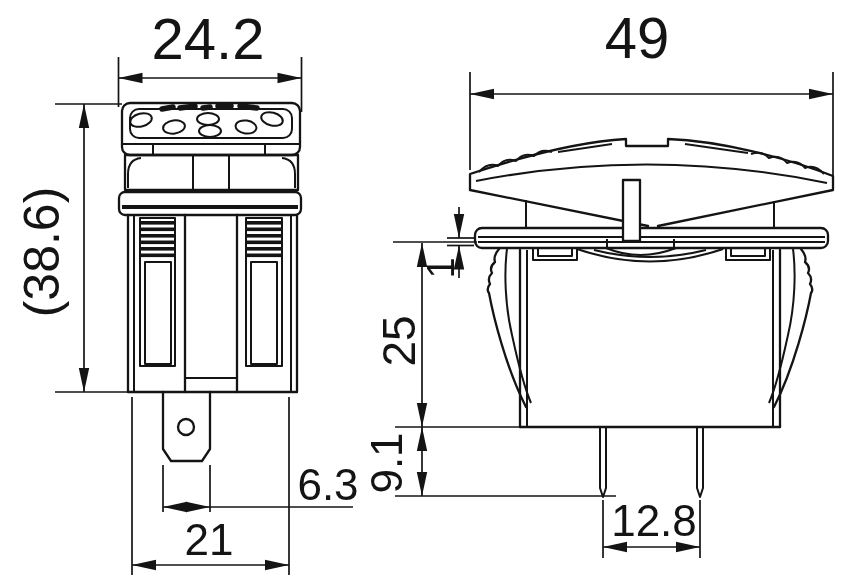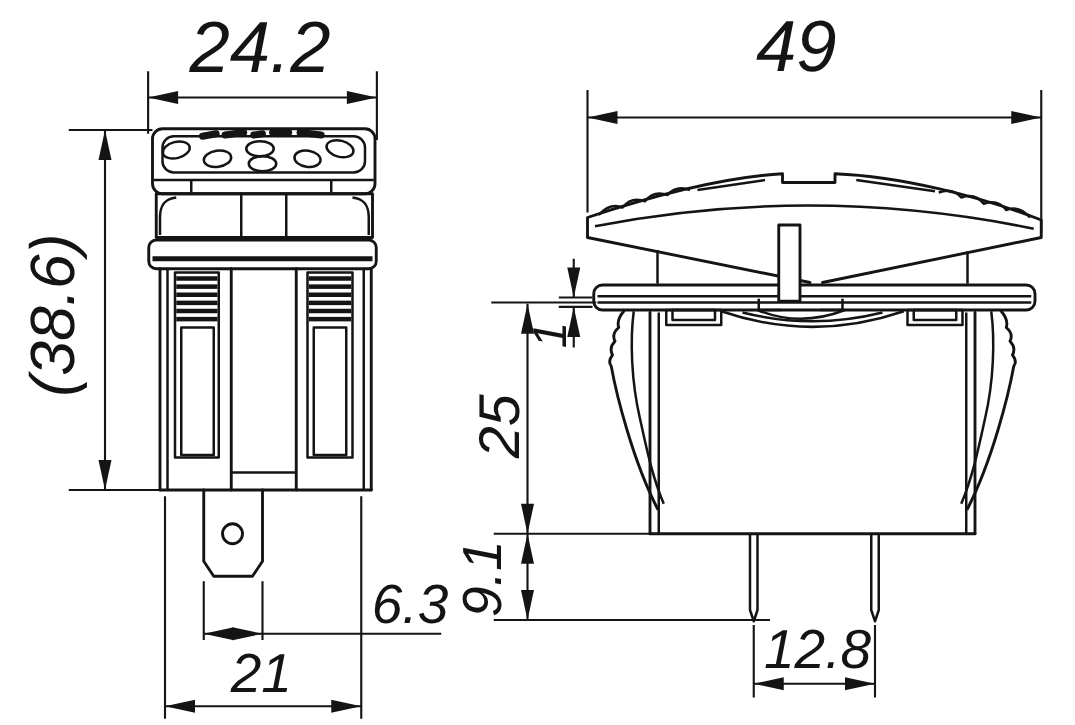--- a/index.html
+++ b/index.html
@@ -1,16 +1,16 @@
 <!DOCTYPE html>
 <html><head>
 <meta charset="utf-8">
 <style>
   html,body{margin:0;padding:0;background:#ffffff;}
-  .stage{width:860px;height:580px;background:#ffffff;overflow:hidden;position:relative;font-style:italic;}
+  .stage{width:860px;height:580px;background:#ffffff;overflow:hidden;position:relative;}
   svg{display:block;}
   text{font-family:"Liberation Sans","DejaVu Sans",sans-serif;fill:#141414;}
   .dim-label-lg{font-size:58px;}
   .dim-label{font-size:44px;}
   .dim-label-sm{font-size:38px;}
   .dim-label-h{font-size:50px;}
   .dim-label-md{font-size:46px;}
   .o{stroke:#141414;fill:none;stroke-width:2.3;stroke-linejoin:round;stroke-linecap:round;}
   .o2{stroke:#141414;fill:none;stroke-width:2;stroke-linejoin:round;}
   .thick{stroke:#141414;fill:none;stroke-width:4;}

